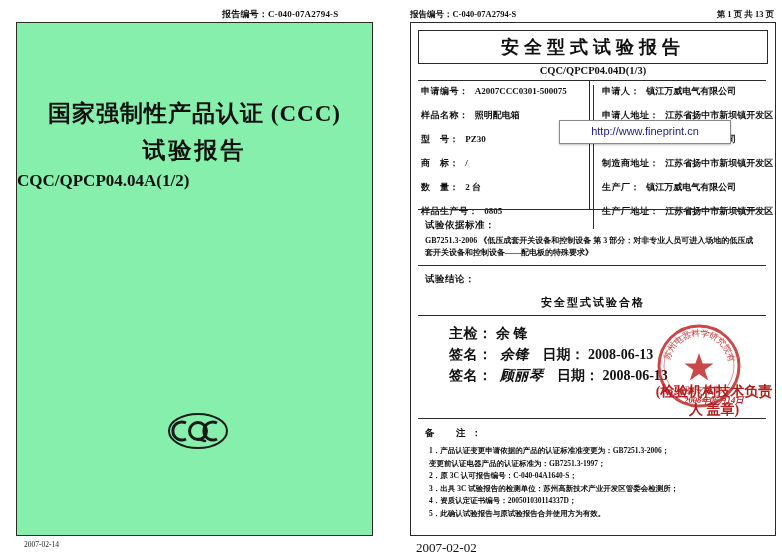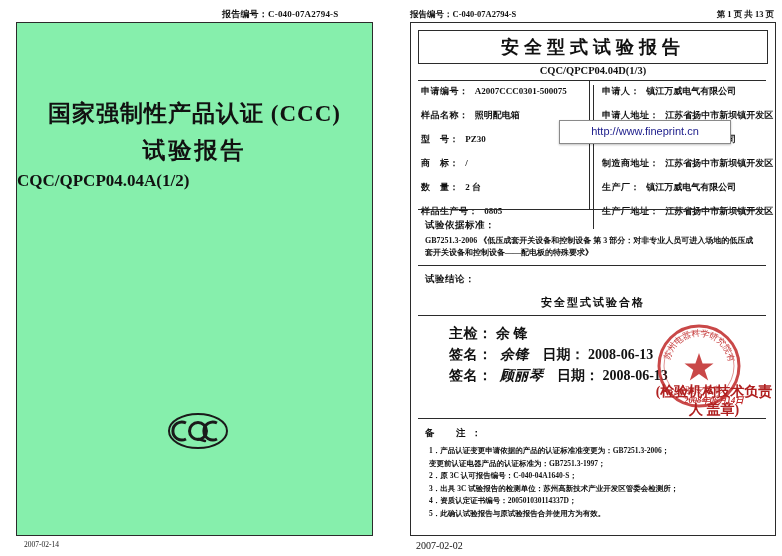--- a/index.html
+++ b/index.html
@@ -330,21 +330,21 @@
     font-size: 7.5px;
     line-height: 12.5px;
     font-weight: bold;
   }
   .notes-list div { white-space: nowrap; overflow: hidden; }
 
   .r-footdate {
     position: absolute;
     left: 14px;
     top: 540px;
-    font-size: 10px;
+    font-size: 13px;
   }
 
   
   .watermark {
     position: absolute;
     left: 559px;
     top: 120px;
     width: 170px;
     height: 22px;
     background: #ffffff;

